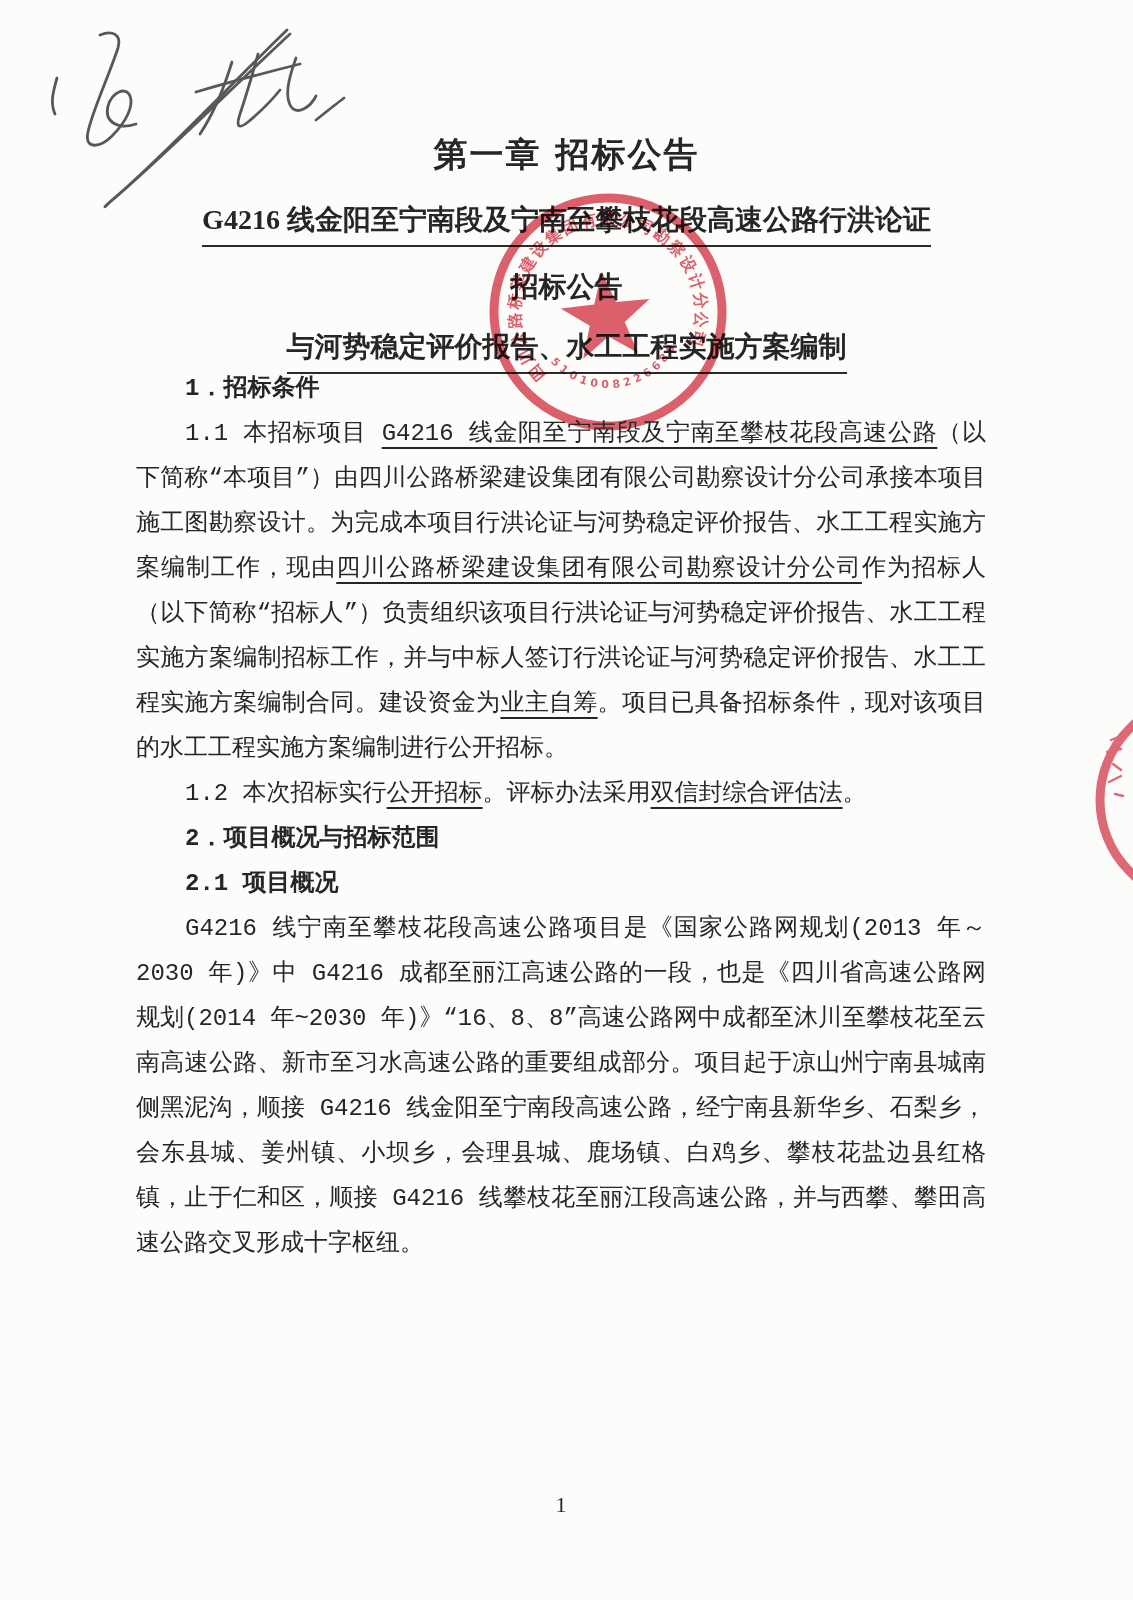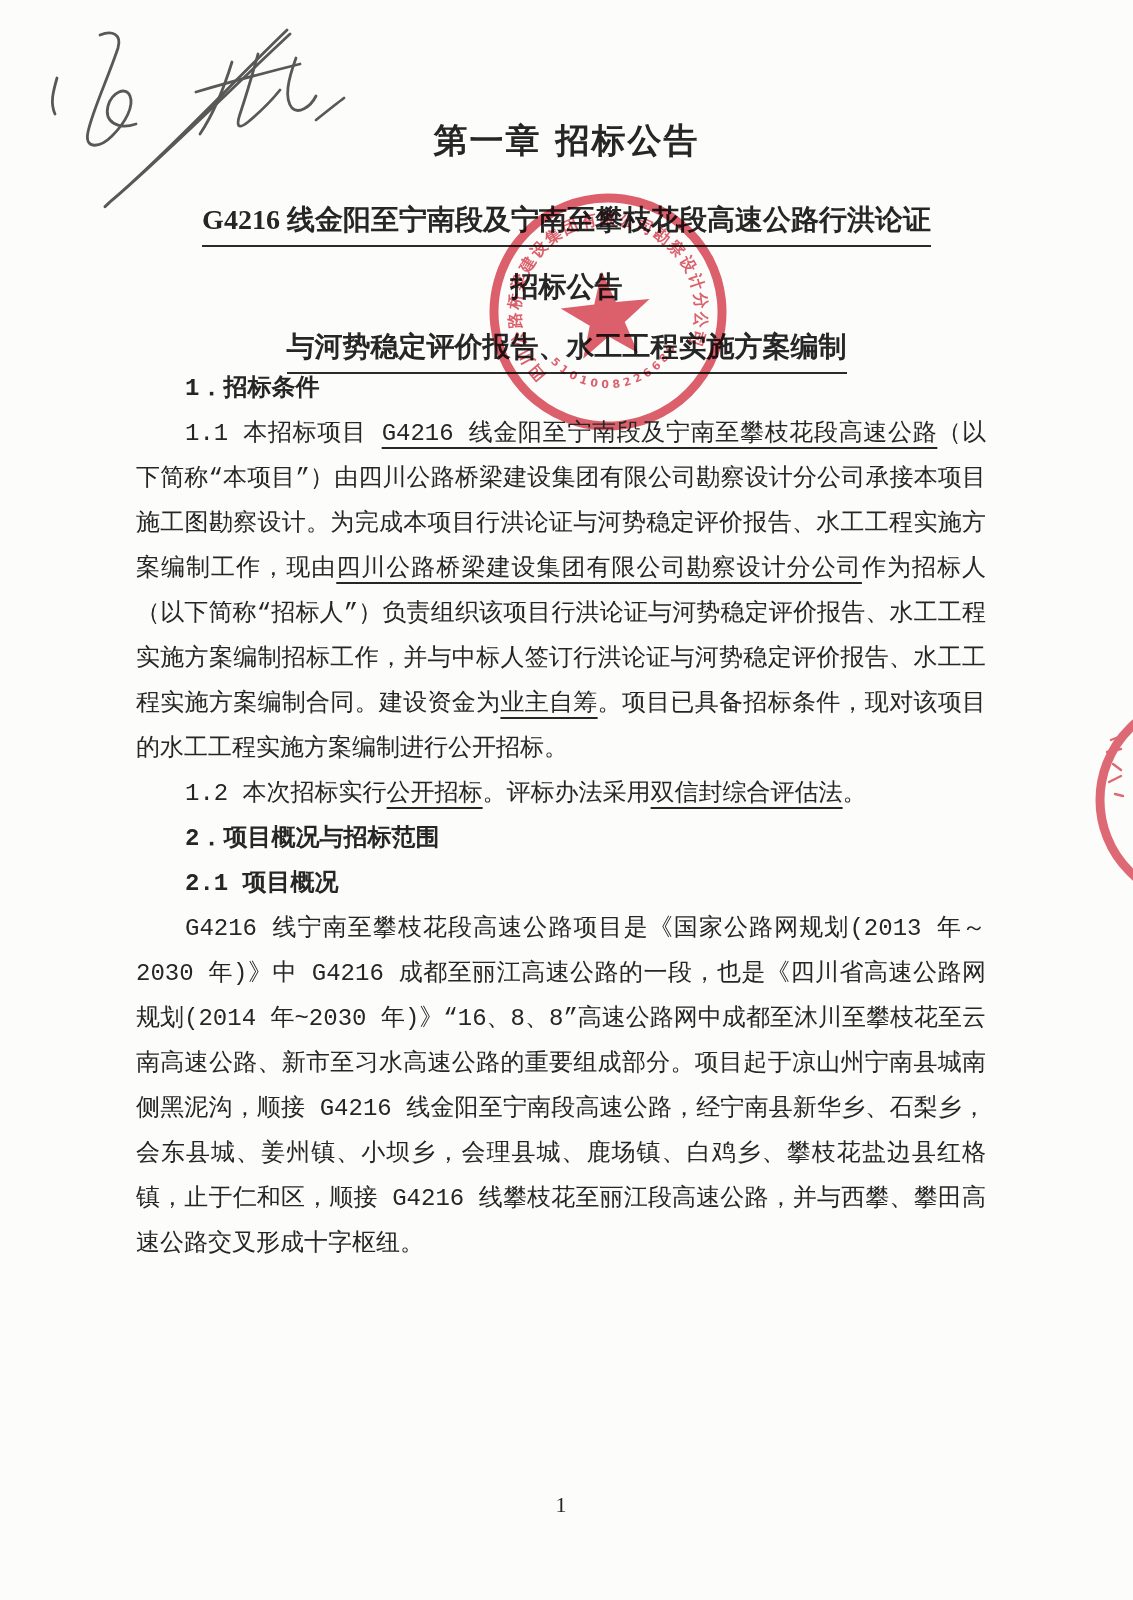--- a/index.html
+++ b/index.html
@@ -6,21 +6,21 @@
   .page{
     position:relative;
     width:1133px;height:1600px;
     margin:0 auto;
     background:#fcfcfb;
     font-family:"Liberation Serif","DejaVu Serif",serif;
     color:#262626;
     overflow:hidden;
   }
   .chapter{
-    position:absolute;top:118px;left:0;width:100%;
+    position:absolute;top:132px;left:0;width:100%;
     text-align:center;
     font-family:"DejaVu Sans","Liberation Sans",sans-serif;
     font-weight:bold;font-size:34px;letter-spacing:2px;
   }
   .title-block{
     position:absolute;top:200px;left:90px;right:90px;
     text-align:center;font-size:28px;font-weight:600;
   }
   .tline{margin:0 0 20px 0;line-height:40px;}
   .tl{display:inline-block;}

